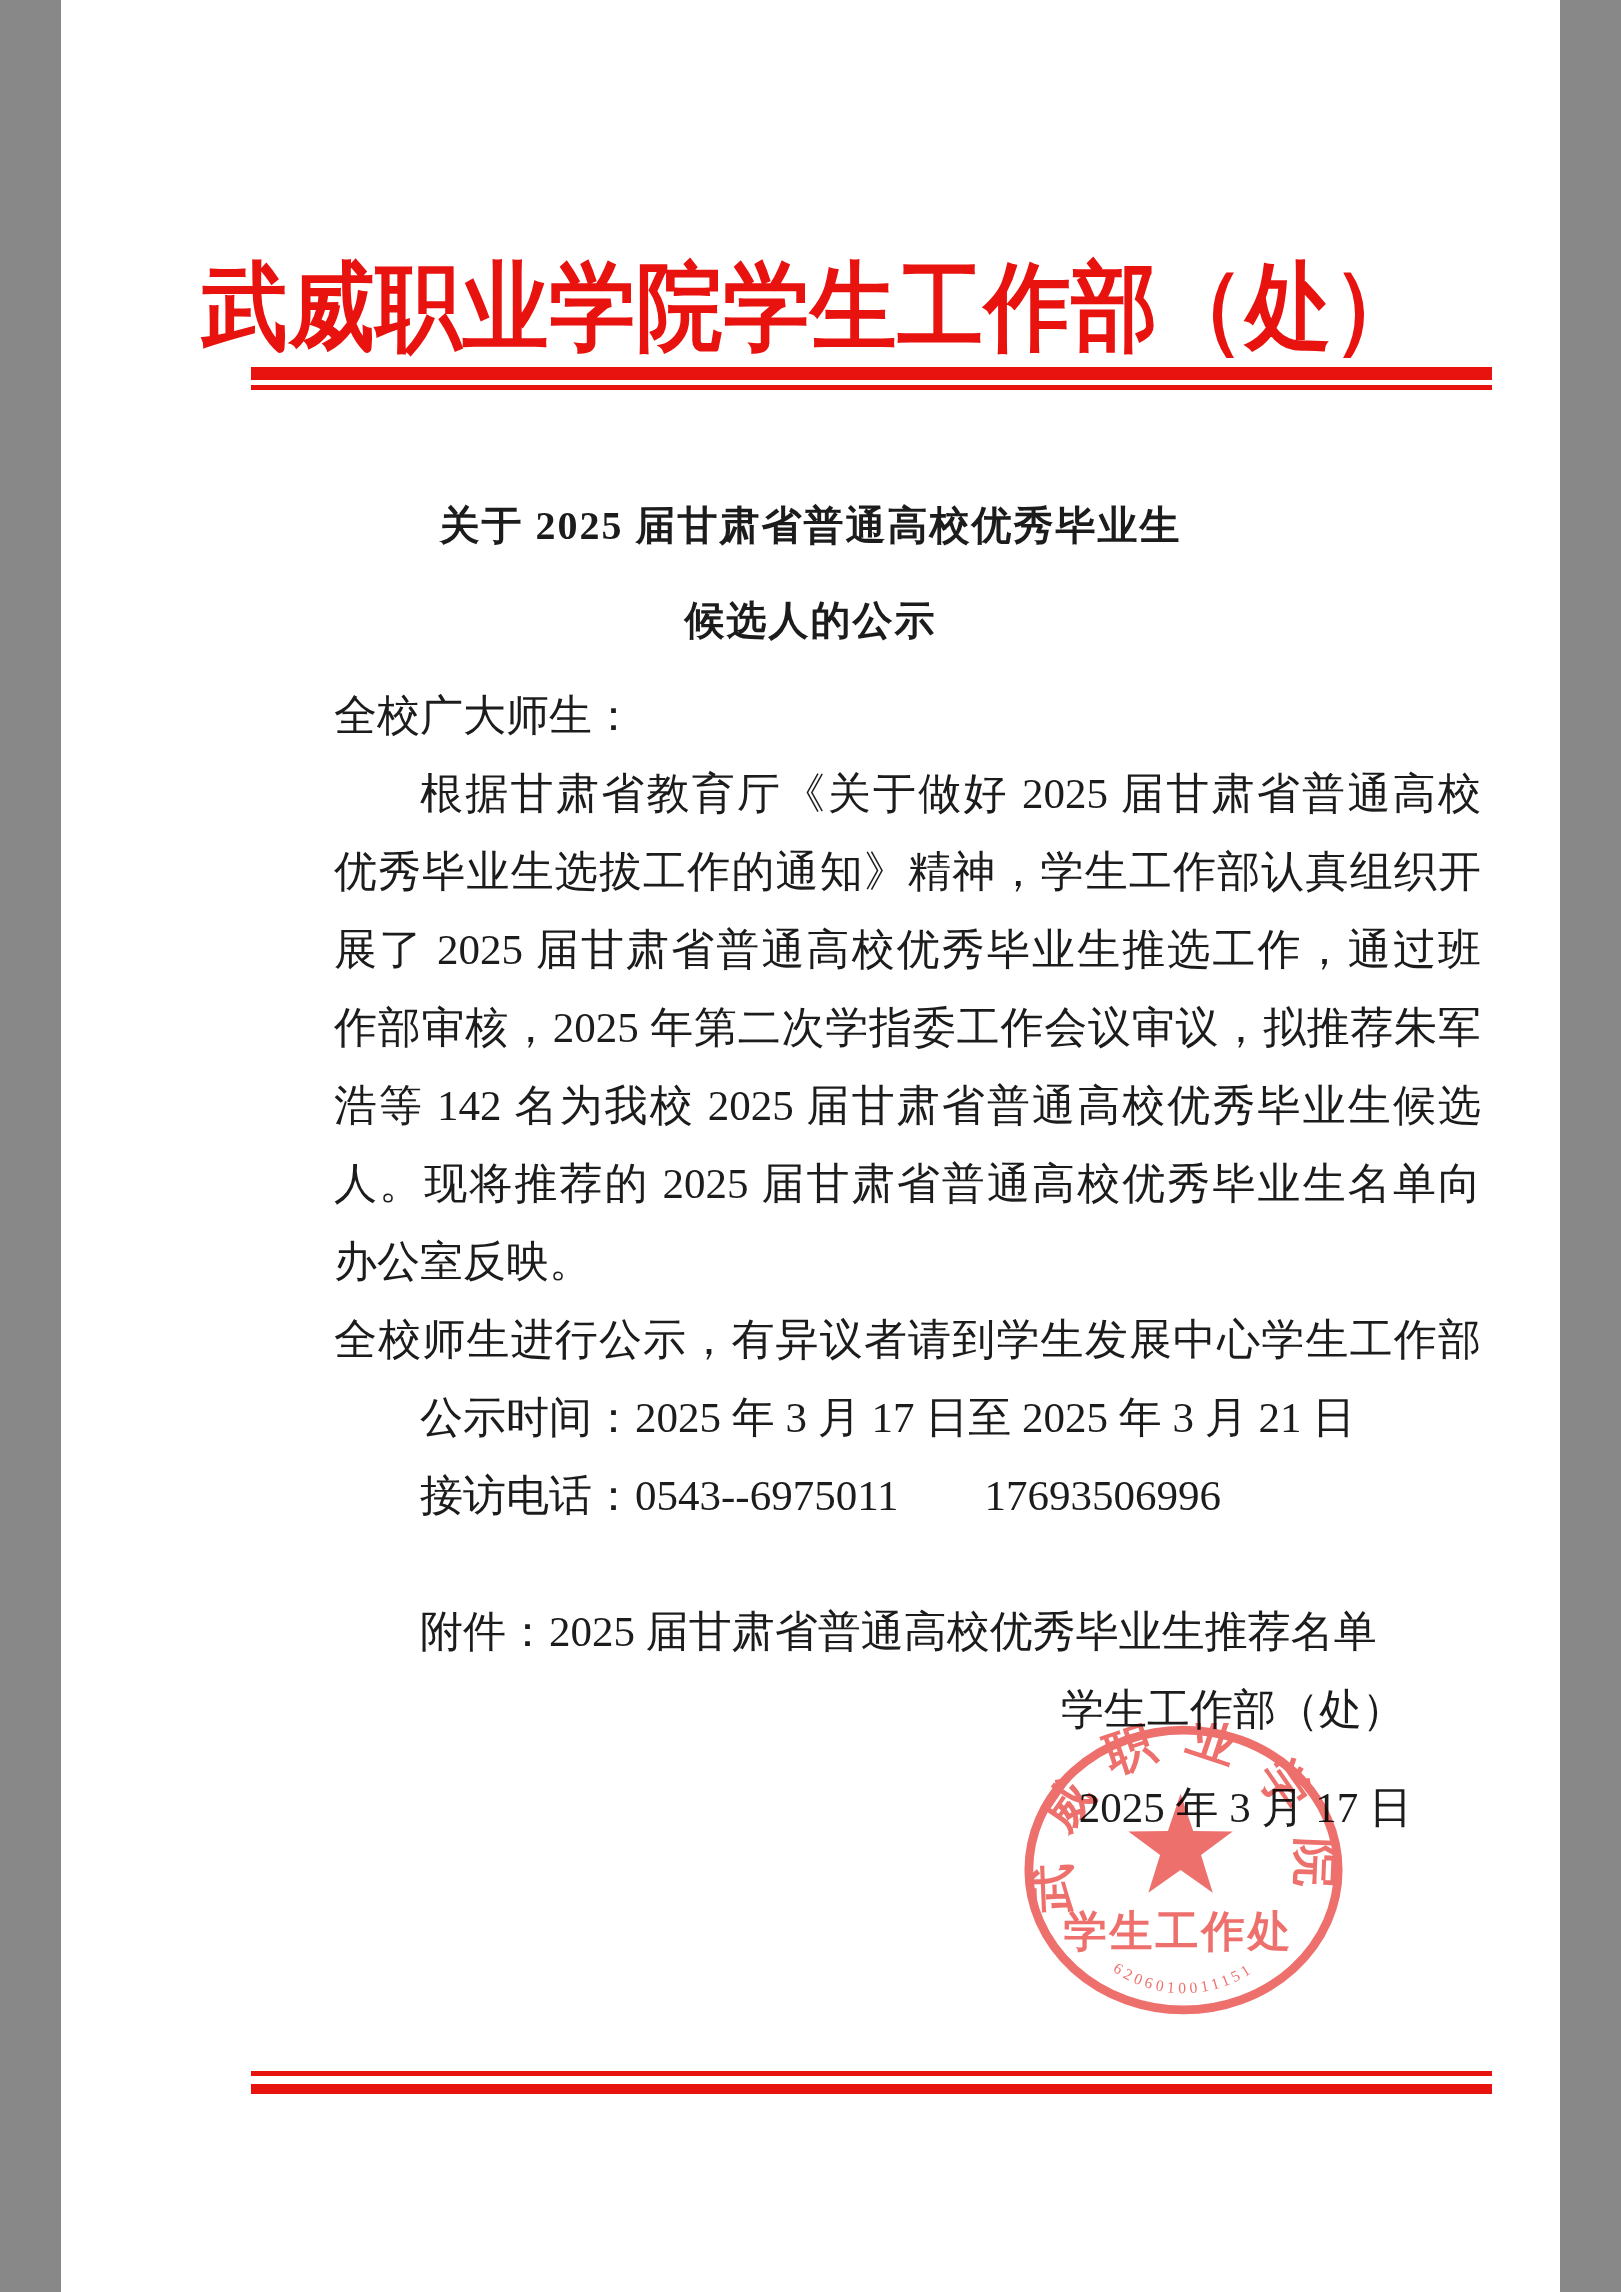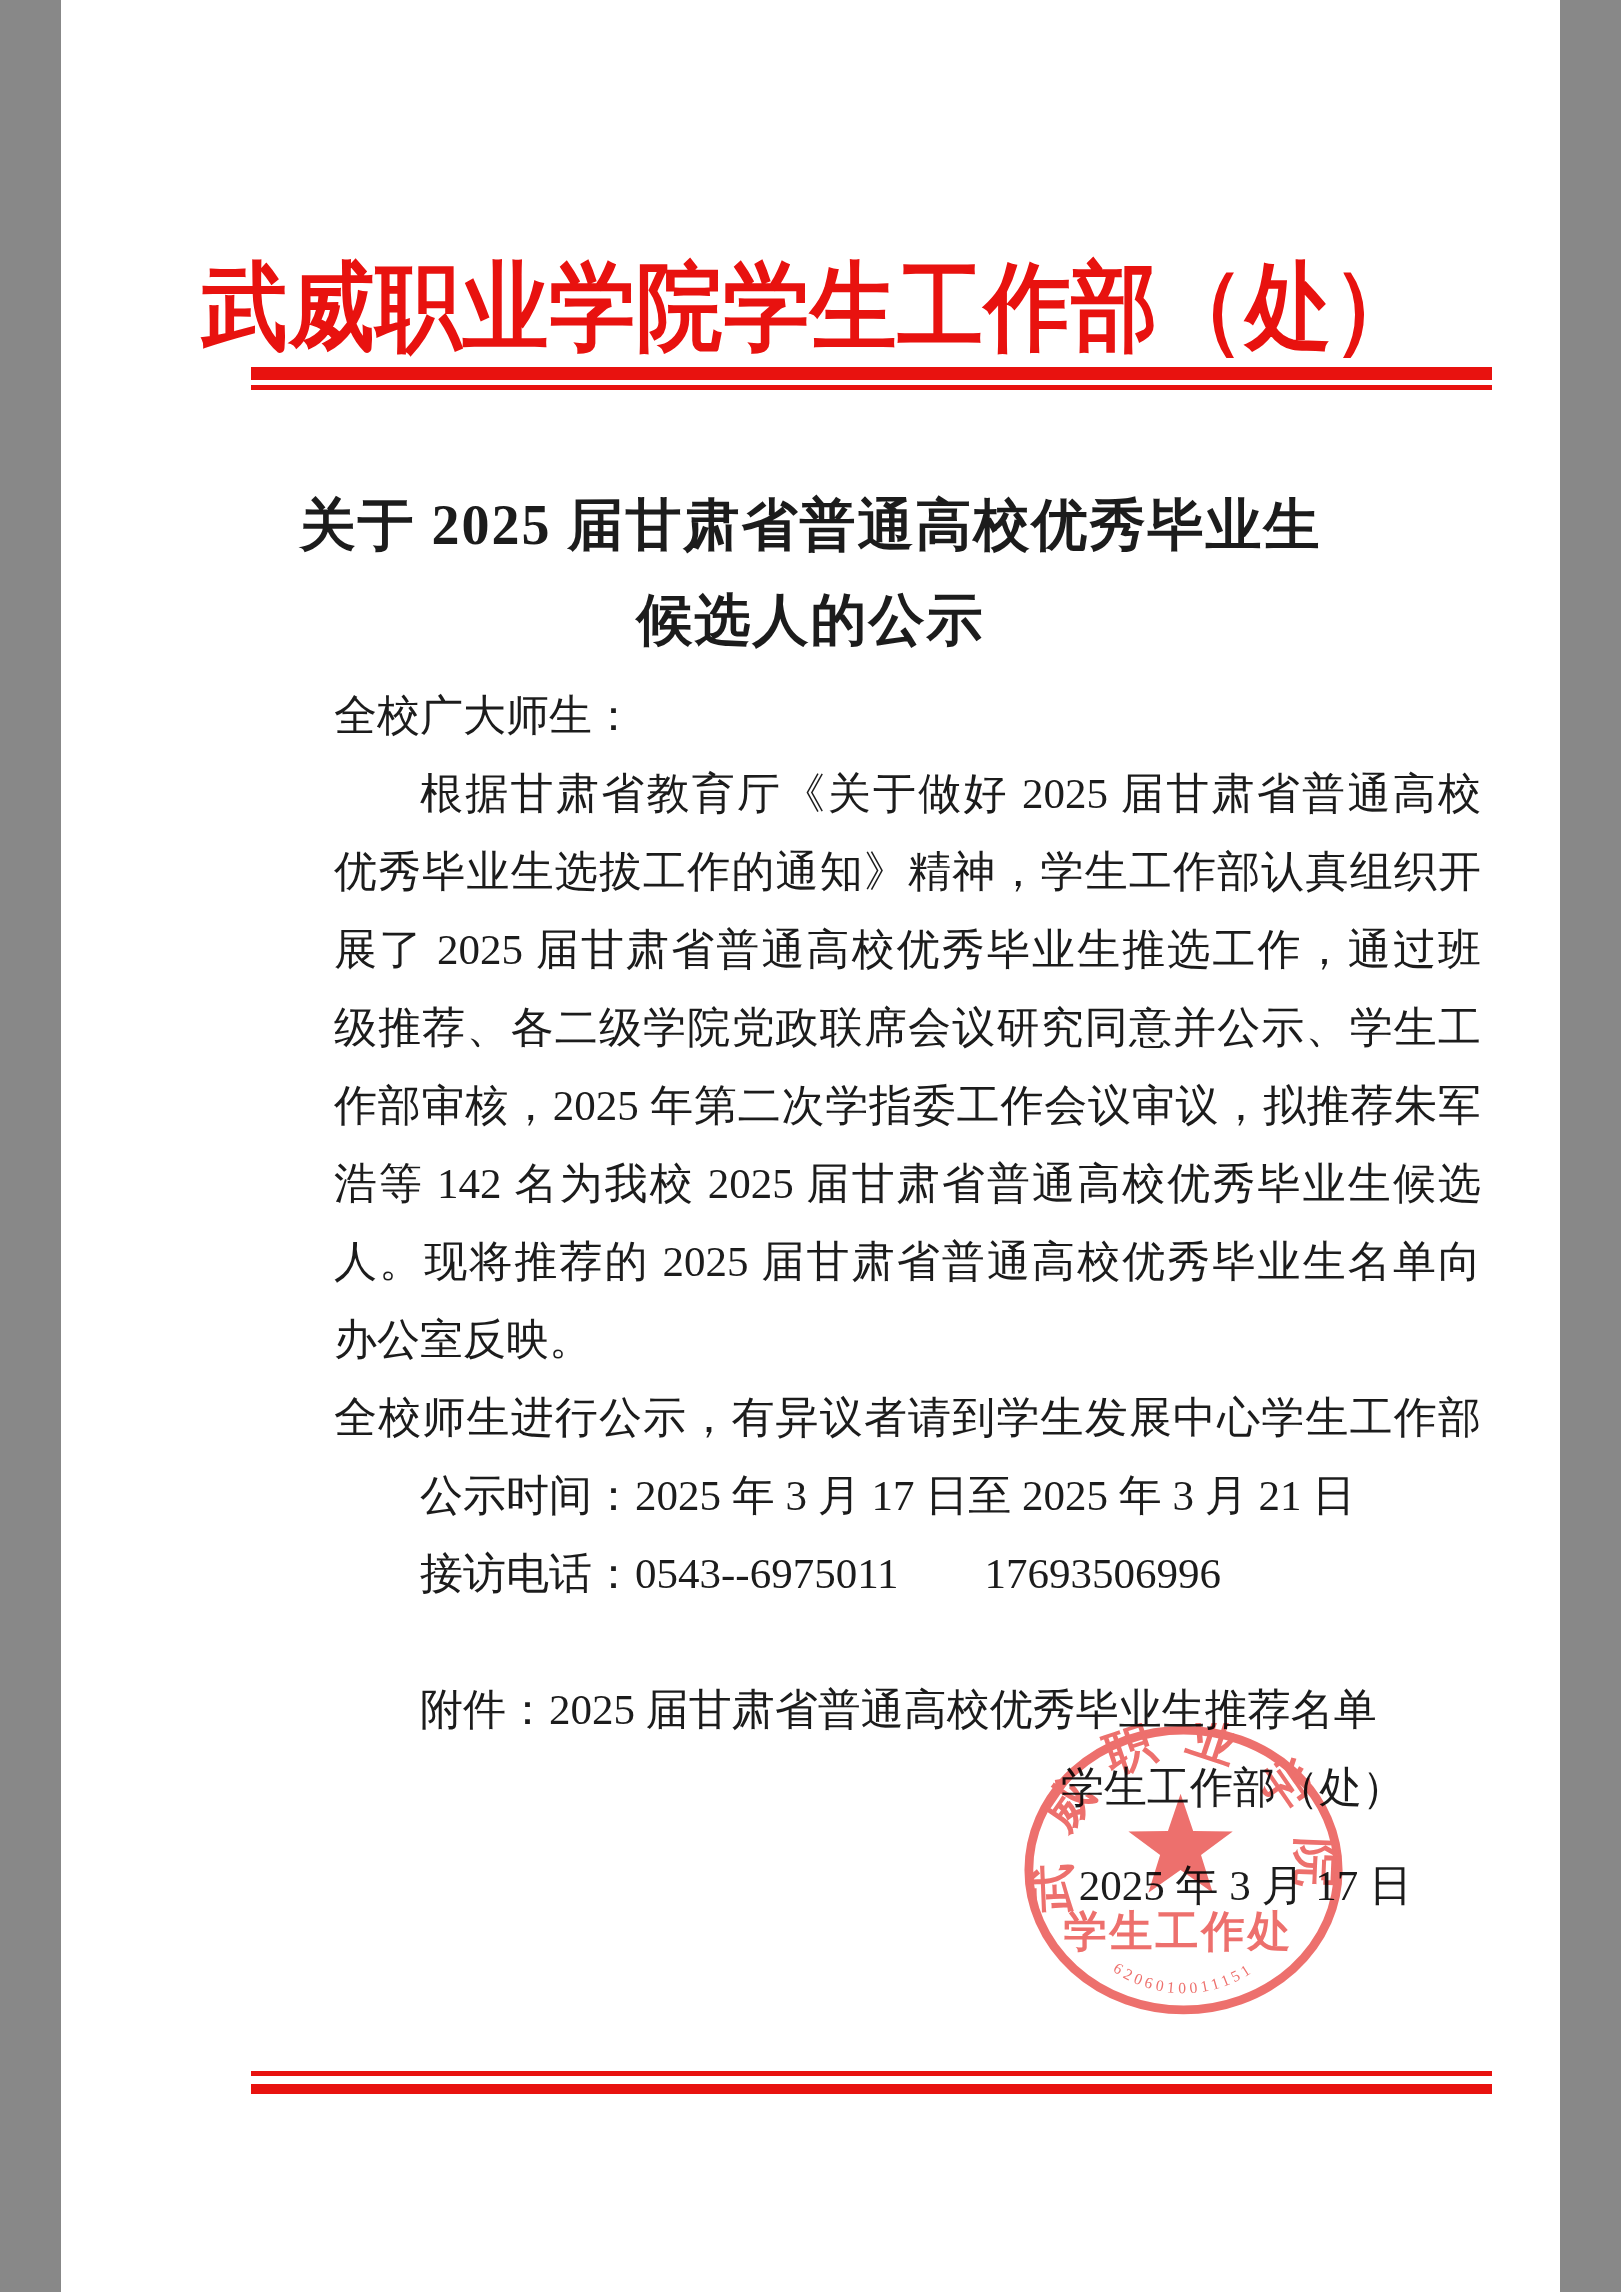--- a/index.html
+++ b/index.html
@@ -30,21 +30,21 @@
   }
   .rule{position:absolute;left:190px;width:1241px;background:var(--red);}
   .rule.top-thick{top:367px;height:12.7px;}
   .rule.top-thin{top:385px;height:4.9px;}
   .rule.bot-thin{top:2071px;height:4.9px;}
   .rule.bot-thick{top:2084px;height:9.8px;}
   
   .doc-title{
     position:absolute;top:478px;left:0;width:100%;
     text-align:center;
-    font-size:56px;font-weight:bold;line-height:95px;
+    font-size:40px;font-weight:bold;line-height:95px;
     letter-spacing:2px;
   }
   
   .body-block{
     position:absolute;top:677px;left:245px;width:1147px;
     font-size:43px;line-height:78px;
     z-index:2;
     margin-left:28px;
   }
   .bline{white-space:nowrap;}
@@ -74,21 +74,20 @@
   <div class="doc-title">
     <div>关于 2025 届甘肃省普通高校优秀毕业生</div>
     <div>候选人的公示</div>
   </div>
 
   <div class="body-block">
     <div class="bline">全校广大师生：</div>
     <div class="bline jt ind">根据甘肃省教育厅《关于做好 2025 届甘肃省普通高校</div>
     <div class="bline jt">优秀毕业生选拔工作的通知》精神，学生工作部认真组织开</div>
     <div class="bline jt">展了 2025 届甘肃省普通高校优秀毕业生推选工作，通过班</div>
-    <div class="bline jt">级推荐、各二级学院党政联席会议研究同意并公示、学生工</div>
     <div class="bline jt">作部审核，2025 年第二次学指委工作会议审议，拟推荐朱军</div>
     <div class="bline jt">浩等 142 名为我校 2025 届甘肃省普通高校优秀毕业生候选</div>
     <div class="bline jt">人。现将推荐的 2025 届甘肃省普通高校优秀毕业生名单向</div>
     <div class="bline">办公室反映。</div>
     <div class="bline jt">全校师生进行公示，有异议者请到学生发展中心学生工作部</div>
     <div class="bline ind">公示时间：2025 年 3 月 17 日至 2025 年 3 月 21 日</div>
     <div class="bline ind">接访电话：0543--6975011　　17693506996</div>
     <div class="bline ind attachment">附件：2025 届甘肃省普通高校优秀毕业生推荐名单</div>
     <div class="bline sign-line">学生工作部（处）</div>
     <div class="bline date-line">2025 年 3 月 17 日</div>

